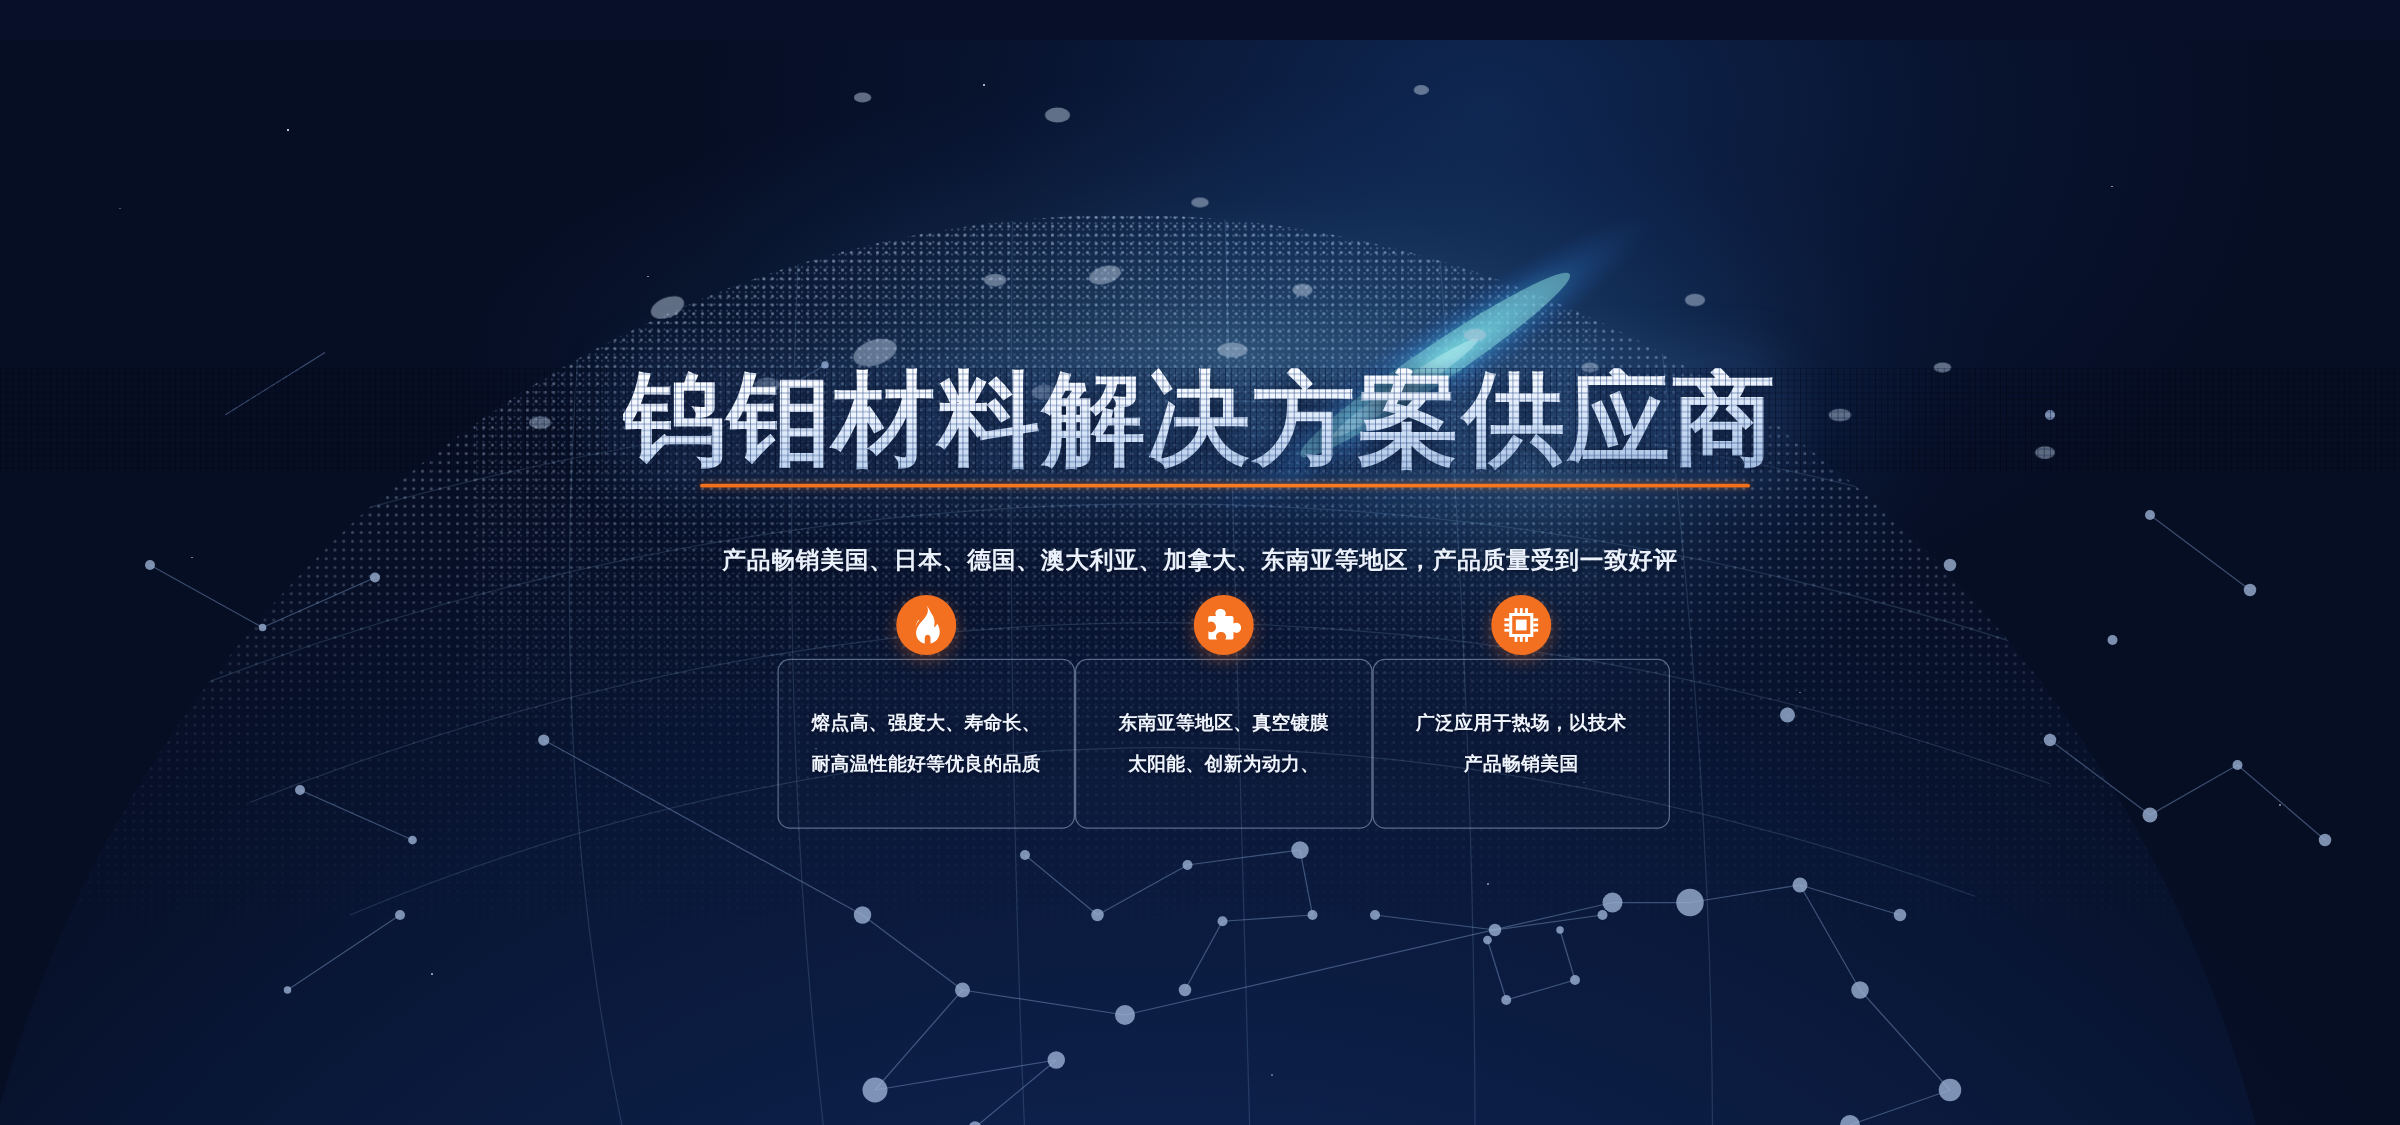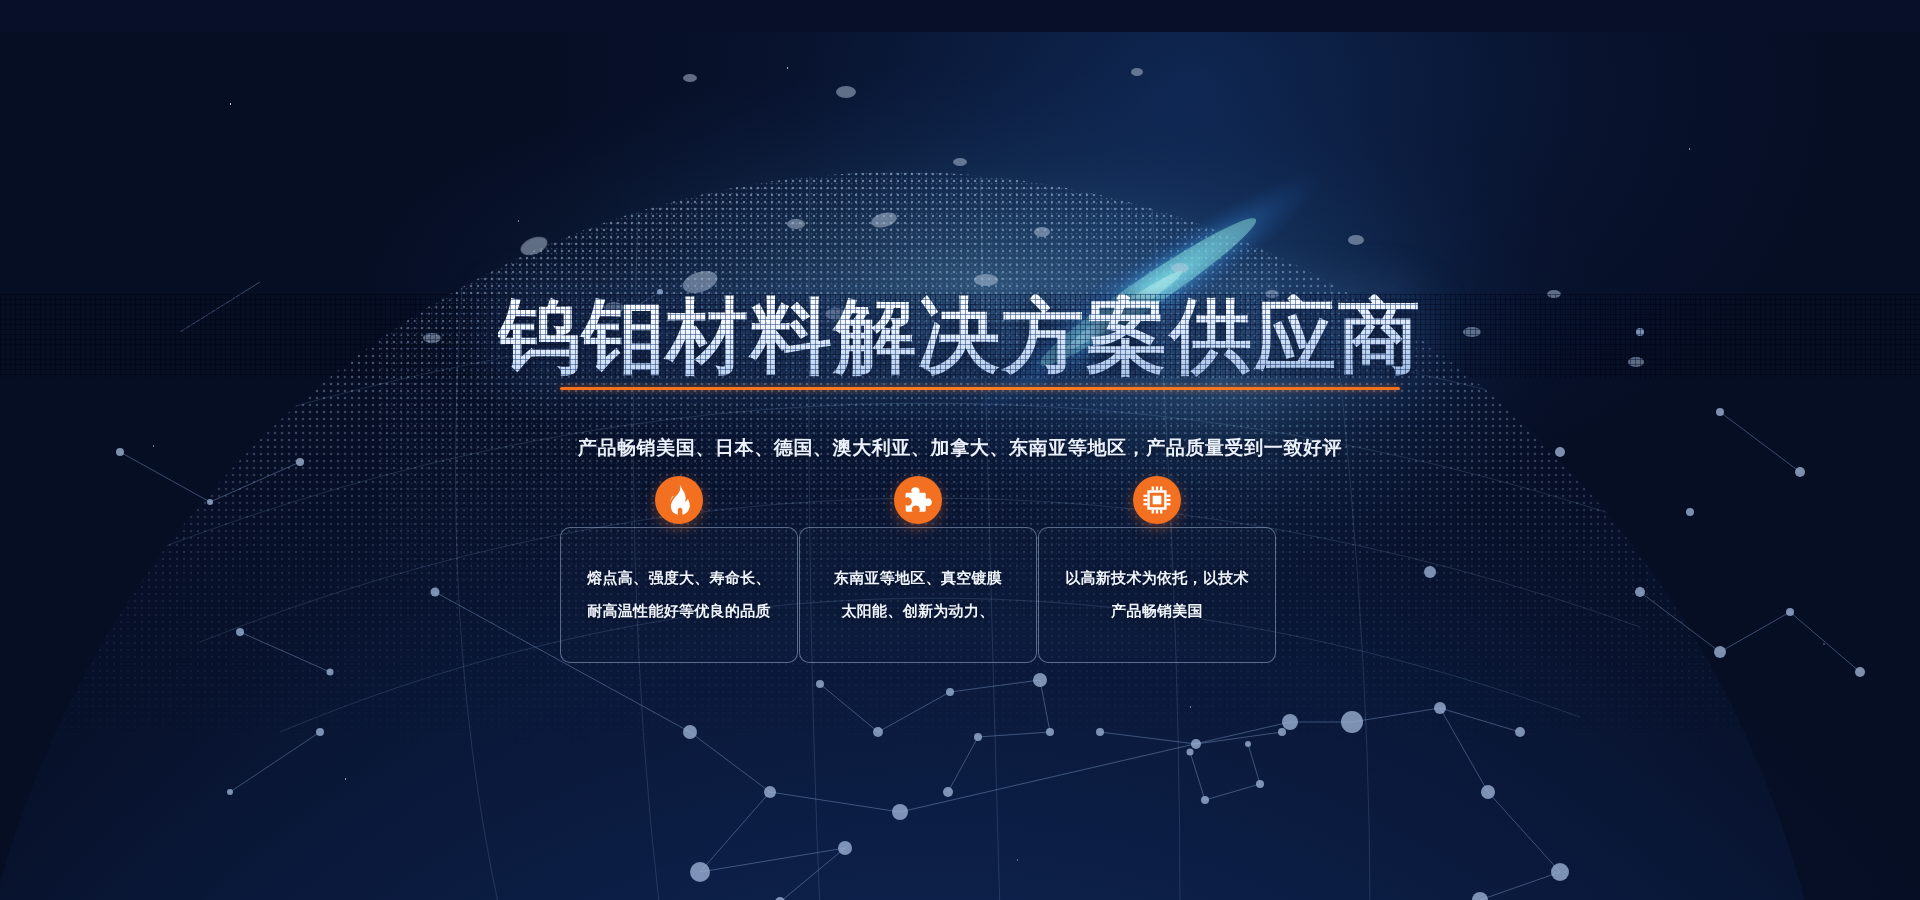--- a/index.html
+++ b/index.html
@@ -87,22 +87,22 @@
   }
 
   .subtitle{
     position:absolute; left:0; top:403px; width:1920px; text-align:center;
     font-size:19px; font-weight:bold; color:#eaf1fb; letter-spacing:.6px;
     text-shadow:0 2px 6px rgba(4,12,34,.9);
     font-family:"DejaVu Sans","Liberation Sans",sans-serif;
   }
 
   
-  .cards{position:absolute; left:560px; top:495px; width:716px; height:140px;
-         display:flex; justify-content:space-between;}
+  .cards{position:absolute; left:593px; top:495px; width:772px; height:140px;
+         display:flex; justify-content:center;}
   .card{
     position:relative; width:238px; height:136px;
     border:1px solid rgba(176,198,229,.48);
     border-radius:10px;
     background:rgba(255,255,255,0.012);
     display:flex; flex-direction:column; align-items:center; justify-content:center;
   }
   .card-icon{
     position:absolute; top:-52px; left:50%; transform:translateX(-50%);
     width:48px; height:48px; border-radius:50%;
@@ -372,20 +372,20 @@
               <rect x="1.6" y="10.3" width="4.2" height="2.4"></rect>
               <rect x="1.6" y="14.8" width="4.2" height="2.4"></rect>
               <rect x="1.6" y="19.3" width="4.2" height="2.4"></rect>
               <rect x="26.2" y="10.3" width="4.2" height="2.4"></rect>
               <rect x="26.2" y="14.8" width="4.2" height="2.4"></rect>
               <rect x="26.2" y="19.3" width="4.2" height="2.4"></rect>
             </g>
           </svg>
         </div>
         <div class="card-text">
-          <span class="ln">以高新技术为依托，以技术</span>
+          <span class="ln">广泛应用于热场，以技术</span>
           <span class="ln">产品畅销美国</span>
         </div>
       </div>
 
     </div>
   </div>
 </div>
 
 </body></html>

